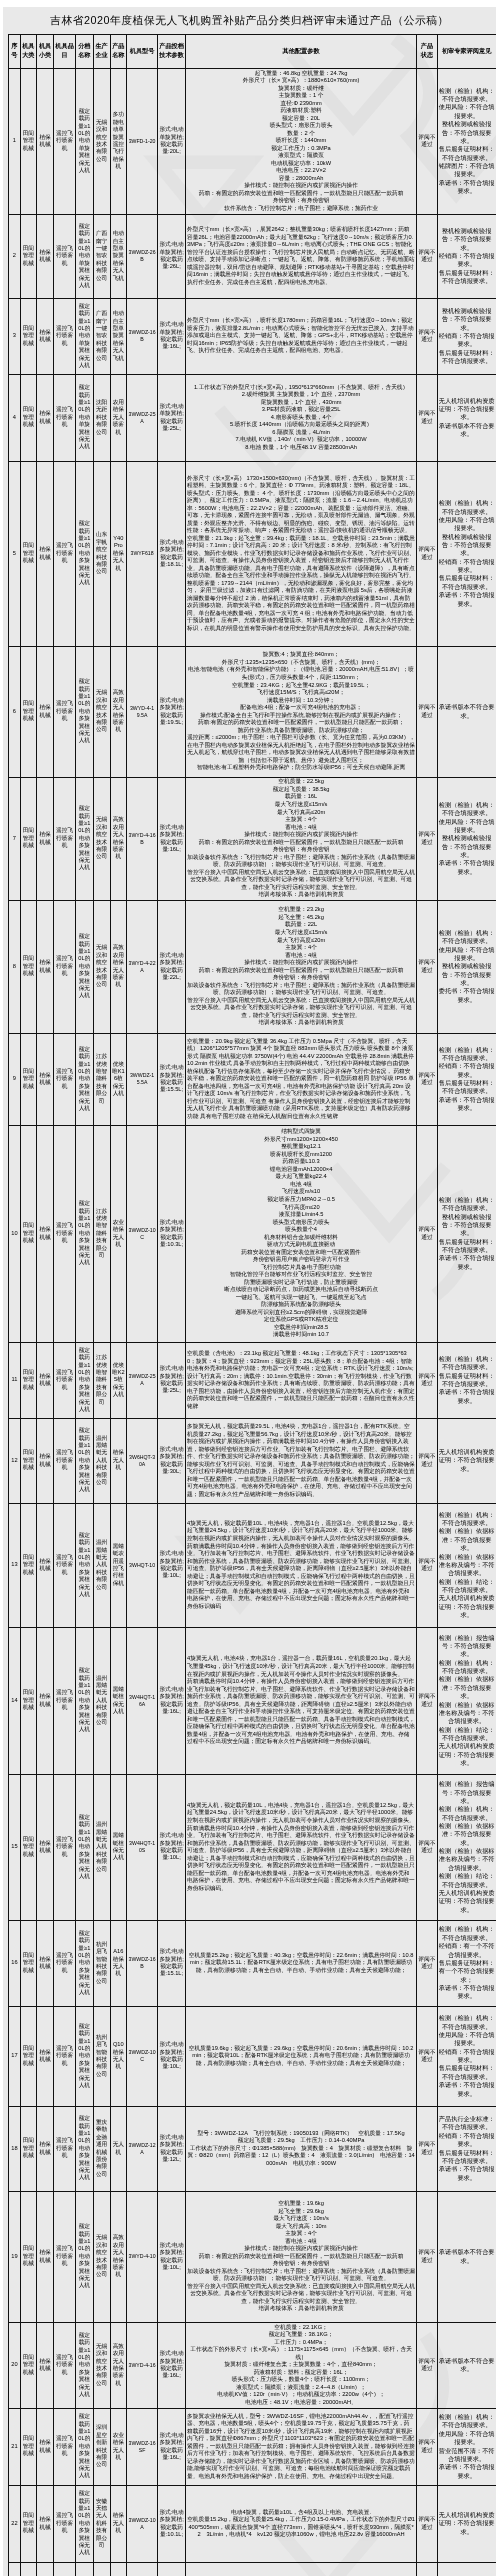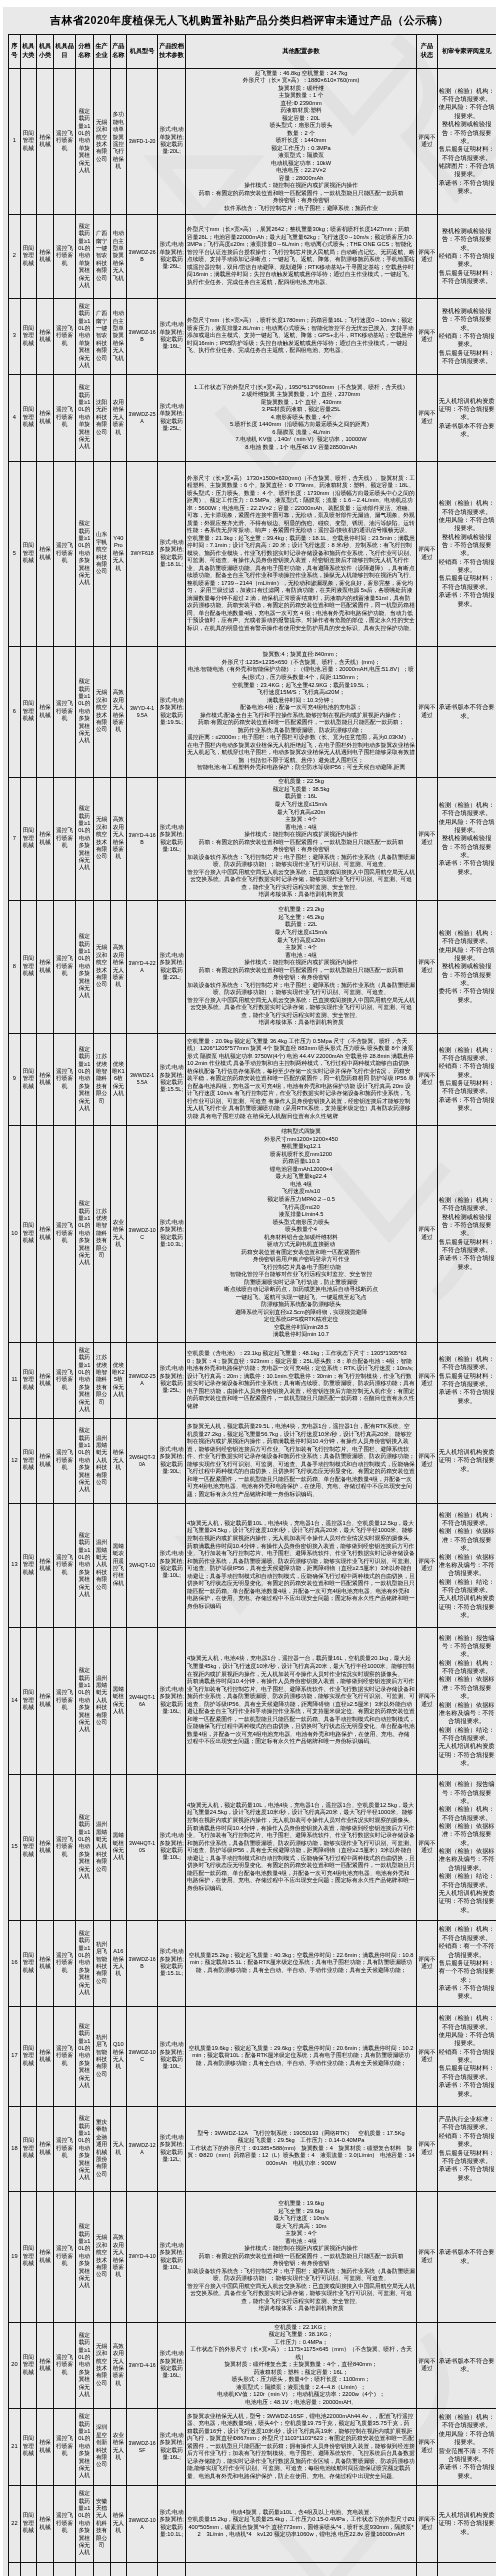--- a/index.html
+++ b/index.html
@@ -1,19 +1,19 @@
 <!DOCTYPE html>
 <html lang="zh" style="font-size:8.2px"><head>
 <meta charset="utf-8">
 <style>
   html,body{margin:0;padding:0;background:#fff;}
   body{width:499px;font-family:"Liberation Sans","DejaVu Sans",sans-serif;color:#000;}
   .sheet{position:relative;margin:7.2px 3.1px 0 3.1px;background:#e9e9e9;padding:0 0 0 0;min-height:2700px;overflow:hidden;}
   .wm{position:absolute;left:0;top:0;pointer-events:none;z-index:0;}
-  .title{position:relative;z-index:1;text-align:center;font-weight:bold;font-size:10.8px;letter-spacing:0.5px;padding:6.7px 0 5.7px 0;}
+  .title{position:relative;z-index:1;text-align:center;font-weight:normal;font-size:10.8px;letter-spacing:0.5px;padding:6.7px 0 5.7px 0;}
   table{position:relative;z-index:1;border-collapse:collapse;table-layout:fixed;width:488px;margin-left:5.2px;background:transparent;}
   th,td{border:0.8px solid #111;padding:0.5px 1px;vertical-align:middle;text-align:center;word-break:break-all;overflow:hidden;}
   th{font-size:6.2px;font-weight:bold;height:32px;}
   td{font-size:5.7px;line-height:1.3;}
   td.cfg{font-size:5.7px;line-height:1.32;white-space:pre-line;}
   td.cfg.left{text-align:left;}
   td.op{font-size:6.2px;white-space:pre-line;line-height:1.35;}
   td.model{font-size:5.2px;}
   td.tech{font-size:5.7px;}
 </style>

